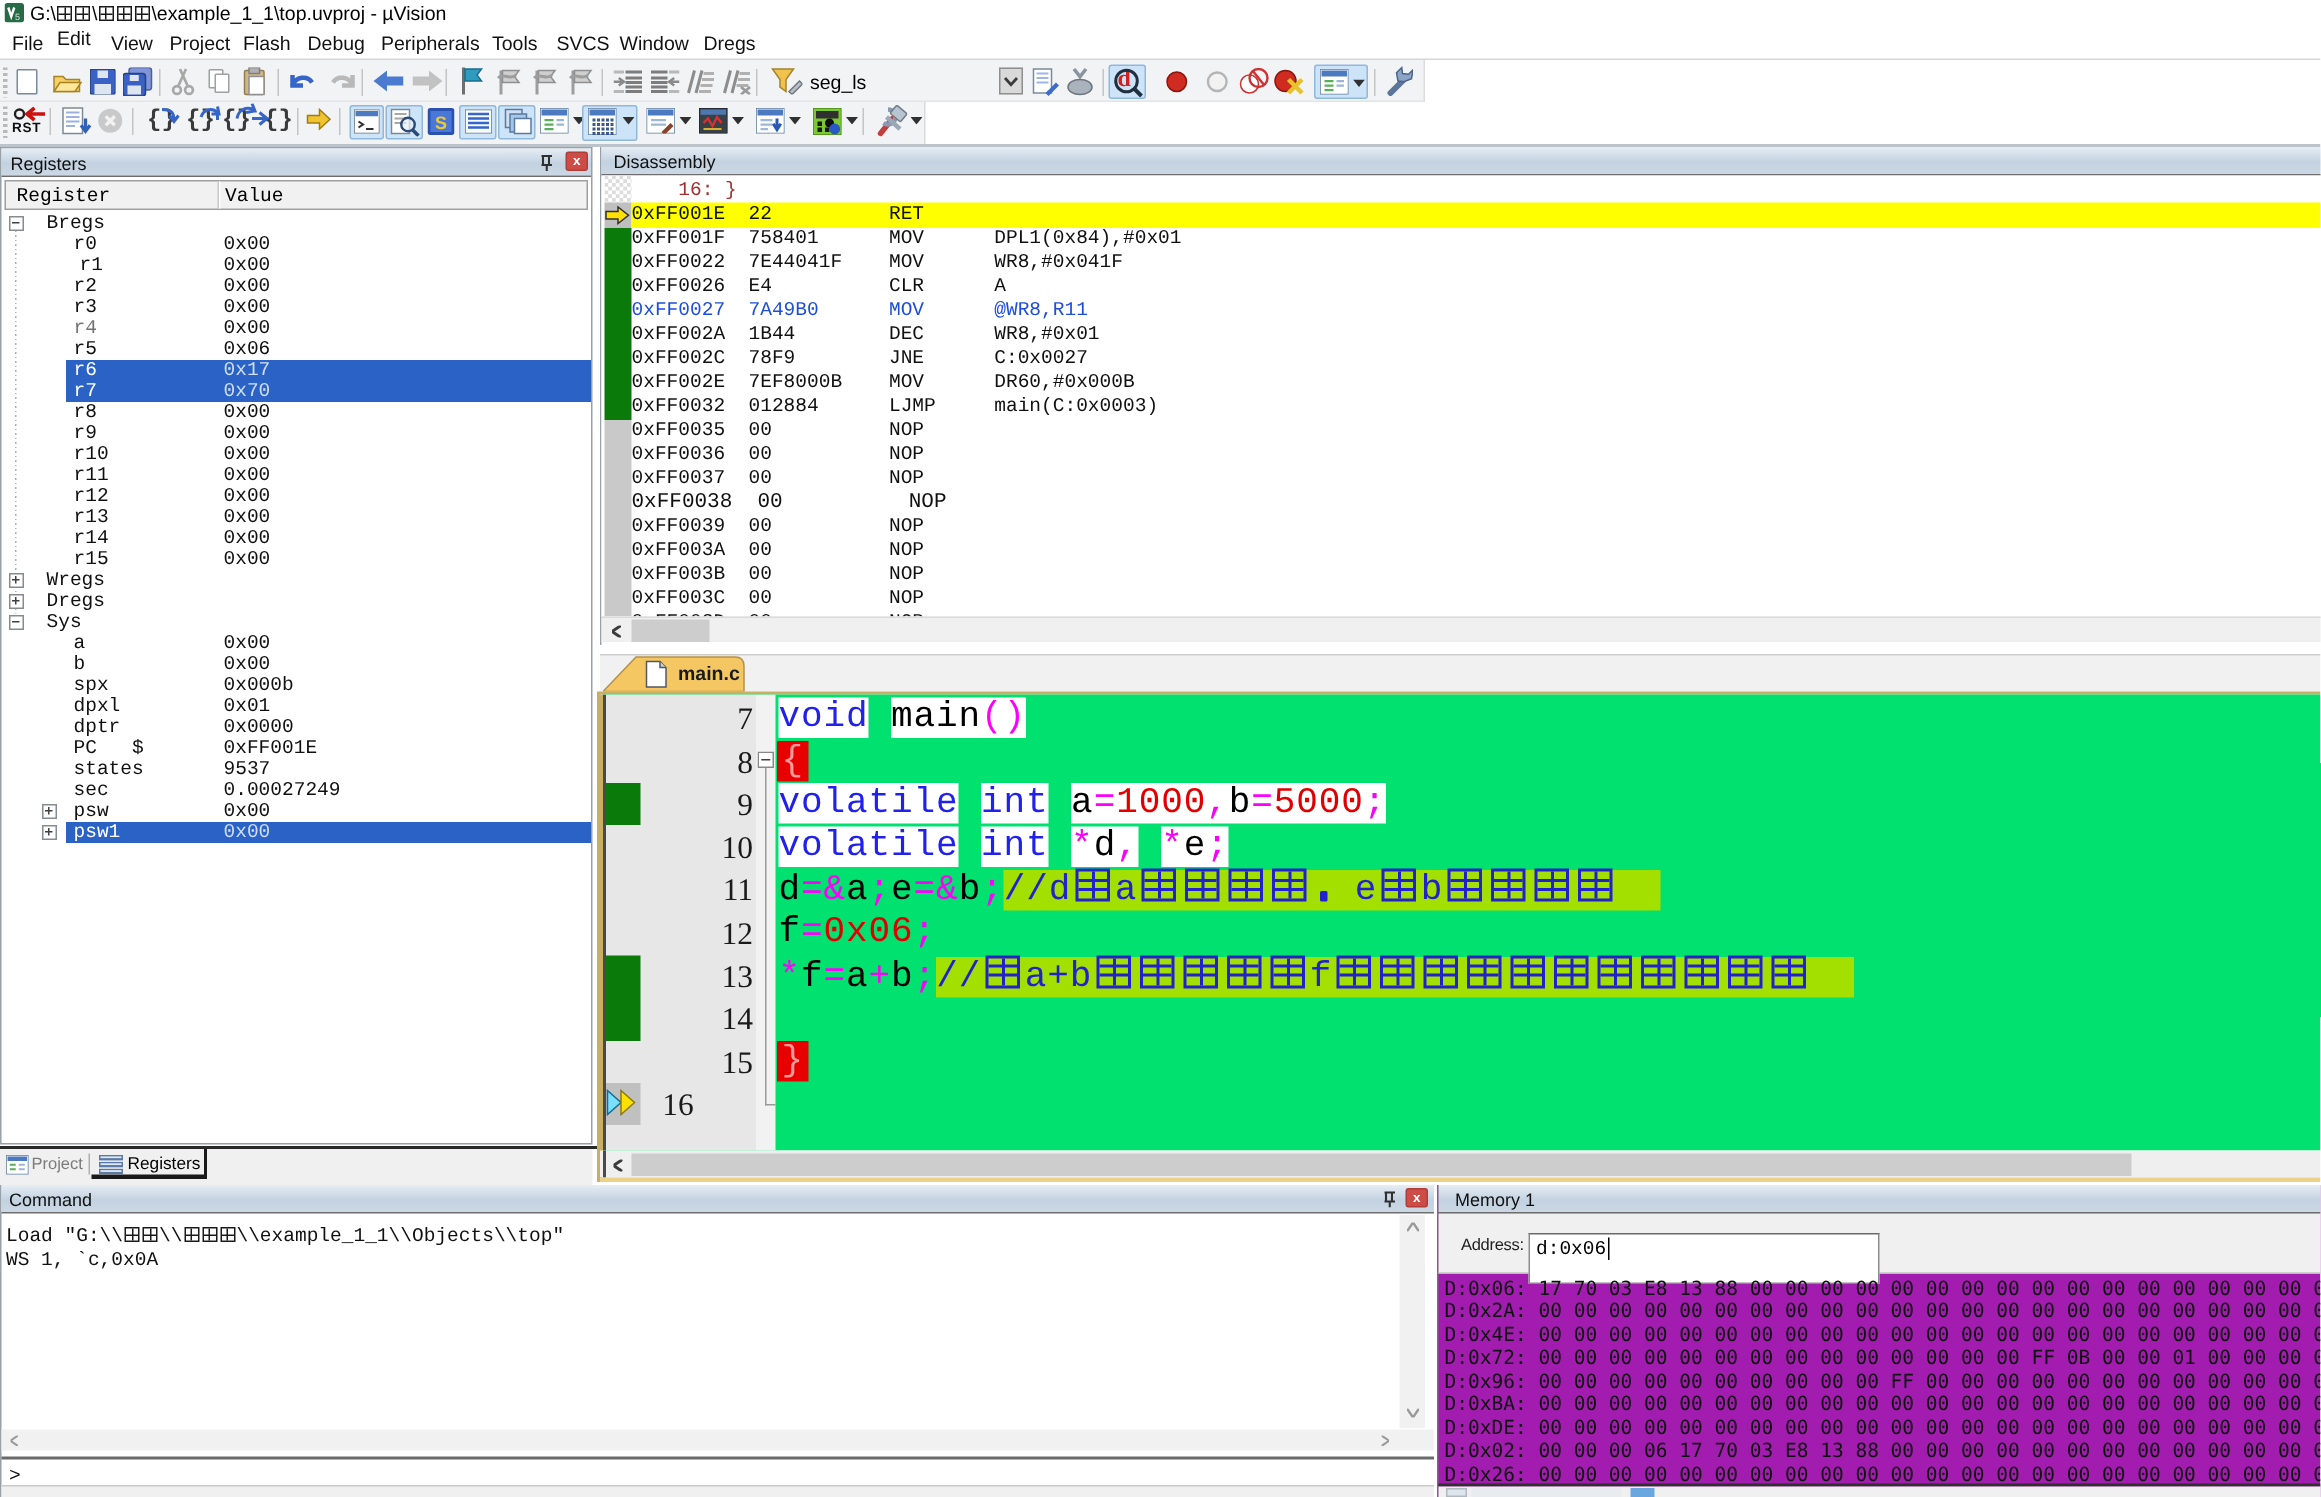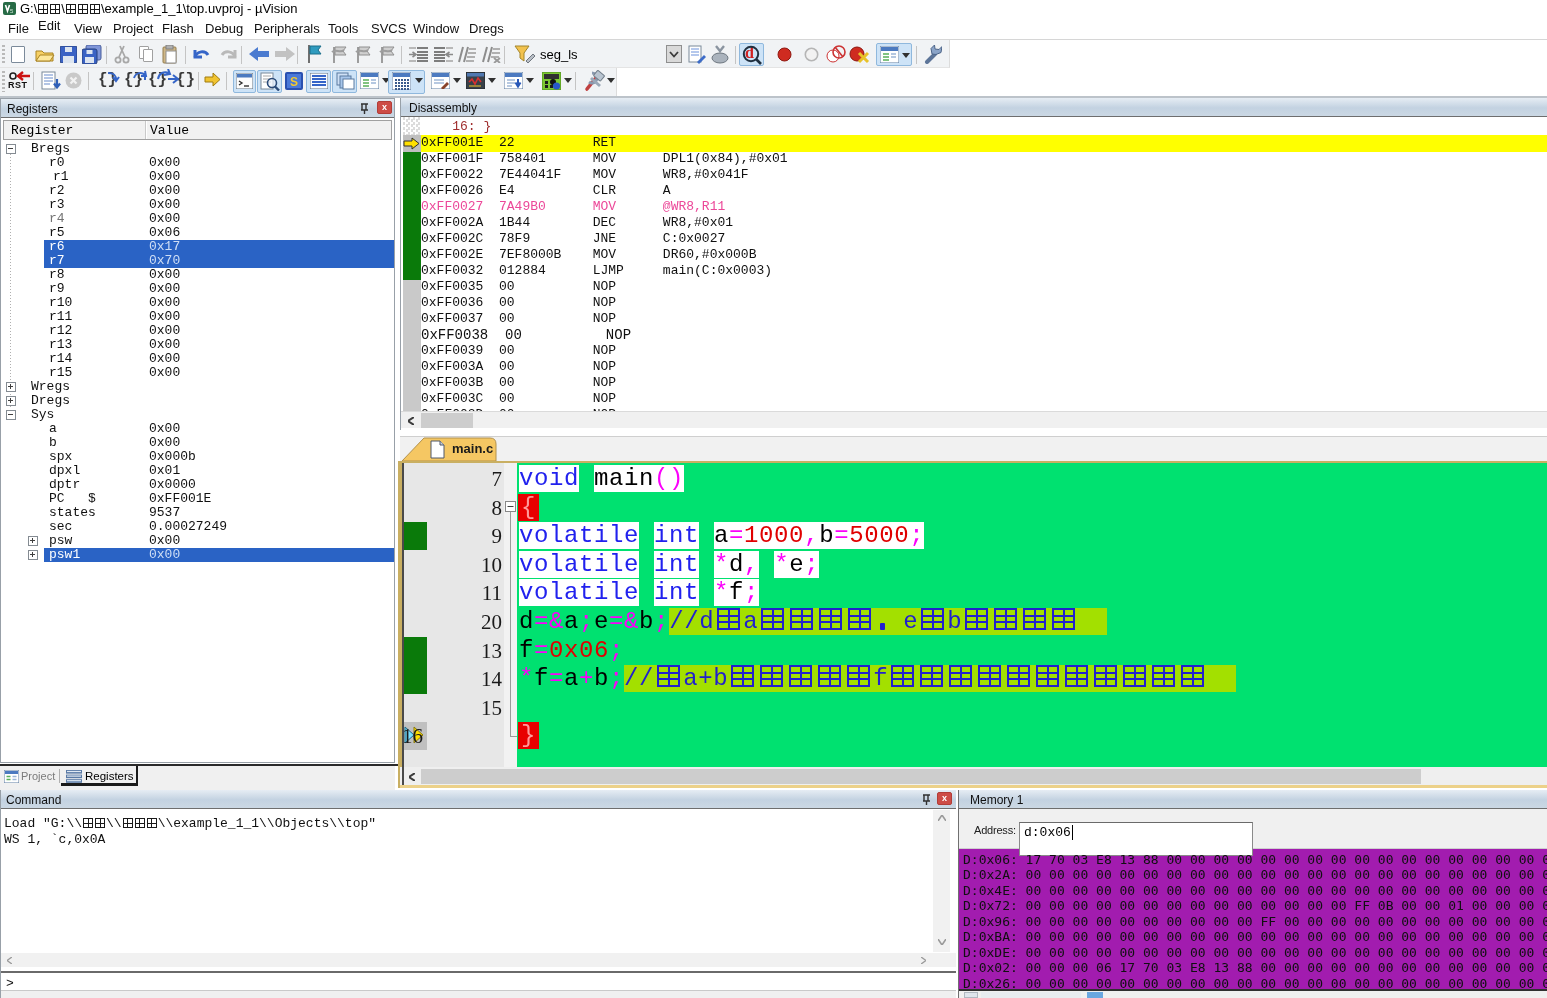--- a/index.html
+++ b/index.html
@@ -505,21 +505,21 @@
   <div class="abs" style="left:20px;top:18px;width:1127px;height:17px;background:#ffff00"></div>
   <svg class="abs" style="left:2px;top:20px" width="18" height="13">
         <path d="M1 4 L9 4 L9 1 L16 6.5 L9 12 L9 9 L1 9 Z" fill="#ffe000" stroke="#303030"></path>
       </svg>
 
 <pre class="abs mono" style="left:20px;top:2px;font-size:13px;line-height:16px;color:#a03030">    16: }</pre>
 <pre class="abs mono" style="left:20px;top:18px;font-size:13px;line-height:16px;color:#101010">0xFF001E  22          RET</pre>
 <pre class="abs mono" style="left:20px;top:34px;font-size:13px;line-height:16px;color:#101010">0xFF001F  758401      MOV      DPL1(0x84),#0x01</pre>
 <pre class="abs mono" style="left:20px;top:50px;font-size:13px;line-height:16px;color:#101010">0xFF0022  7E44041F    MOV      WR8,#0x041F</pre>
 <pre class="abs mono" style="left:20px;top:66px;font-size:13px;line-height:16px;color:#101010">0xFF0026  E4          CLR      A</pre>
-<pre class="abs mono" style="left:20px;top:82px;font-size:13px;line-height:16px;color:#ec4899">0xFF0027  7A49B0      MOV      @WR8,R11</pre>
+<pre class="abs mono" style="left:20px;top:82px;font-size:13px;line-height:16px;color:#1d4ed8">0xFF0027  7A49B0      MOV      @WR8,R11</pre>
 <pre class="abs mono" style="left:20px;top:98px;font-size:13px;line-height:16px;color:#101010">0xFF002A  1B44        DEC      WR8,#0x01</pre>
 <pre class="abs mono" style="left:20px;top:114px;font-size:13px;line-height:16px;color:#101010">0xFF002C  78F9        JNE      C:0x0027</pre>
 <pre class="abs mono" style="left:20px;top:130px;font-size:13px;line-height:16px;color:#101010">0xFF002E  7EF8000B    MOV      DR60,#0x000B</pre>
 <pre class="abs mono" style="left:20px;top:146px;font-size:13px;line-height:16px;color:#101010">0xFF0032  012884      LJMP     main(C:0x0003)</pre>
 <pre class="abs mono" style="left:20px;top:162px;font-size:13px;line-height:16px;color:#101010">0xFF0035  00          NOP</pre>
 <pre class="abs mono" style="left:20px;top:178px;font-size:13px;line-height:16px;color:#101010">0xFF0036  00          NOP</pre>
 <pre class="abs mono" style="left:20px;top:194px;font-size:13px;line-height:16px;color:#101010">0xFF0037  00          NOP</pre>
 <pre class="abs mono" style="left:20px;top:210px;font-size:14px;line-height:16px;color:#101010">0xFF0038  00          NOP</pre>
 <pre class="abs mono" style="left:20px;top:226px;font-size:13px;line-height:16px;color:#101010">0xFF0039  00          NOP</pre>
 <pre class="abs mono" style="left:20px;top:242px;font-size:13px;line-height:16px;color:#101010">0xFF003A  00          NOP</pre>
@@ -566,31 +566,30 @@
   <svg class="abs" style="left:103px;top:38px" width="11" height="11">
         <rect x="0.5" y="0.5" width="10" height="10" fill="#fff" stroke="#888"></rect>
         <path d="M2.5 5.5 h6" stroke="#404040"></path>
       </svg>
 
 <div class="abs" style="left:0;top:2.0px;width:100px;height:28px;line-height:28px;text-align:right;font-size:21px;font-family:'Liberation Serif',serif;color:#1a1a1a">7</div>
 <div class="abs" style="left:0;top:30.6px;width:100px;height:28px;line-height:28px;text-align:right;font-size:21px;font-family:'Liberation Serif',serif;color:#1a1a1a">8</div>
 <div class="abs" style="left:0;top:59.2px;width:100px;height:28px;line-height:28px;text-align:right;font-size:21px;font-family:'Liberation Serif',serif;color:#1a1a1a">9</div>
 <div class="abs" style="left:0;top:87.80000000000001px;width:100px;height:28px;line-height:28px;text-align:right;font-size:21px;font-family:'Liberation Serif',serif;color:#1a1a1a">10</div>
 <div class="abs" style="left:0;top:116.4px;width:100px;height:28px;line-height:28px;text-align:right;font-size:21px;font-family:'Liberation Serif',serif;color:#1a1a1a">11</div>
-<div class="abs" style="left:0;top:145.0px;width:100px;height:28px;line-height:28px;text-align:right;font-size:21px;font-family:'Liberation Serif',serif;color:#1a1a1a">20</div>
+<div class="abs" style="left:0;top:145.0px;width:100px;height:28px;line-height:28px;text-align:right;font-size:21px;font-family:'Liberation Serif',serif;color:#1a1a1a">12</div>
 <div class="abs" style="left:0;top:173.60000000000002px;width:100px;height:28px;line-height:28px;text-align:right;font-size:21px;font-family:'Liberation Serif',serif;color:#1a1a1a">13</div>
 <div class="abs" style="left:0;top:202.20000000000002px;width:100px;height:28px;line-height:28px;text-align:right;font-size:21px;font-family:'Liberation Serif',serif;color:#1a1a1a">14</div>
 <div class="abs" style="left:0;top:230.8px;width:100px;height:28px;line-height:28px;text-align:right;font-size:21px;font-family:'Liberation Serif',serif;color:#1a1a1a">15</div>
-<div class="abs" style="left:0;top:259.40000000000003px;width:100px;height:28px;line-height:28px;text-align:left;font-size:21px;font-family:'Liberation Serif',serif;color:#1a1a1a">16</div>
+<div class="abs" style="left:0;top:259.40000000000003px;width:100px;height:28px;line-height:28px;text-align:center;font-size:21px;font-family:'Liberation Serif',serif;color:#1a1a1a">16</div>
 <div class="abs mono" style="left:115px;top:2px;font-size:24px;letter-spacing:0.6px;color:#000;padding-left:2px">
 <div class="line"><span class="wbg"><span class="kw">void</span></span> <span class="wbg">main<span class="op">()</span></span></div>
 <div class="line"><span class="rbx">{</span></div>
 <div class="line"><span class="wbg"><span class="kw">volatile</span></span> <span class="wbg"><span class="kw">int</span></span> <span class="wbg">a<span class="op">=</span><span class="num">1000</span><span class="op">,</span>b<span class="op">=</span><span class="num">5000</span><span class="op">;</span></span></div>
 <div class="line"><span class="wbg"><span class="kw">volatile</span></span> <span class="wbg"><span class="kw">int</span></span> <span class="wbg"><span class="op">*</span>d<span class="op">,</span></span> <span class="wbg"><span class="op">*</span>e<span class="op">;</span></span></div>
-<div class="line"><span class="wbg"><span class="kw">volatile</span></span> <span class="wbg"><span class="kw">int</span></span> <span class="wbg"><span class="op">*</span>f<span class="op">;</span></span></div>
 <div class="line">d<span class="op">=&amp;</span>a<span class="op">;</span>e<span class="op">=&amp;</span>b<span class="op">;</span><span class="cmt" style="background:#a3e000">//d<i class="cj"></i>a<i class="cj"></i><i class="cj"></i><i class="cj"></i><i class="cj"></i><i class="cjc"></i>e<i class="cj"></i>b<i class="cj"></i><i class="cj"></i><i class="cj"></i><i class="cj"></i><i class="cjsp"></i></span></div>
 <div class="line">f<span class="op">=</span><span class="num">0x06</span><span class="op">;</span></div>
 <div class="line"><span class="op">*</span>f<span class="op">=</span>a<span class="op">+</span>b<span class="op">;</span><span class="cmt" style="background:#a3e000">//<i class="cj"></i>a+b<i class="cj"></i><i class="cj"></i><i class="cj"></i><i class="cj"></i><i class="cj"></i>f<i class="cj"></i><i class="cj"></i><i class="cj"></i><i class="cj"></i><i class="cj"></i><i class="cj"></i><i class="cj"></i><i class="cj"></i><i class="cj"></i><i class="cj"></i><i class="cj"></i><i class="cjsp"></i></span></div>
 <div class="line"></div>
 <div class="line"><span class="rbx">}</span></div>
 </div>
 </div>
  <div class="abs" style="left:0;top:331px;width:1147px;height:18px;background:#efefef">
   <div class="abs" style="left:2px;top:0;width:2px;height:18px;background:#4a4a4a"></div>
   <div class="abs" style="left:4px;top:2px;width:16px;height:15px">

